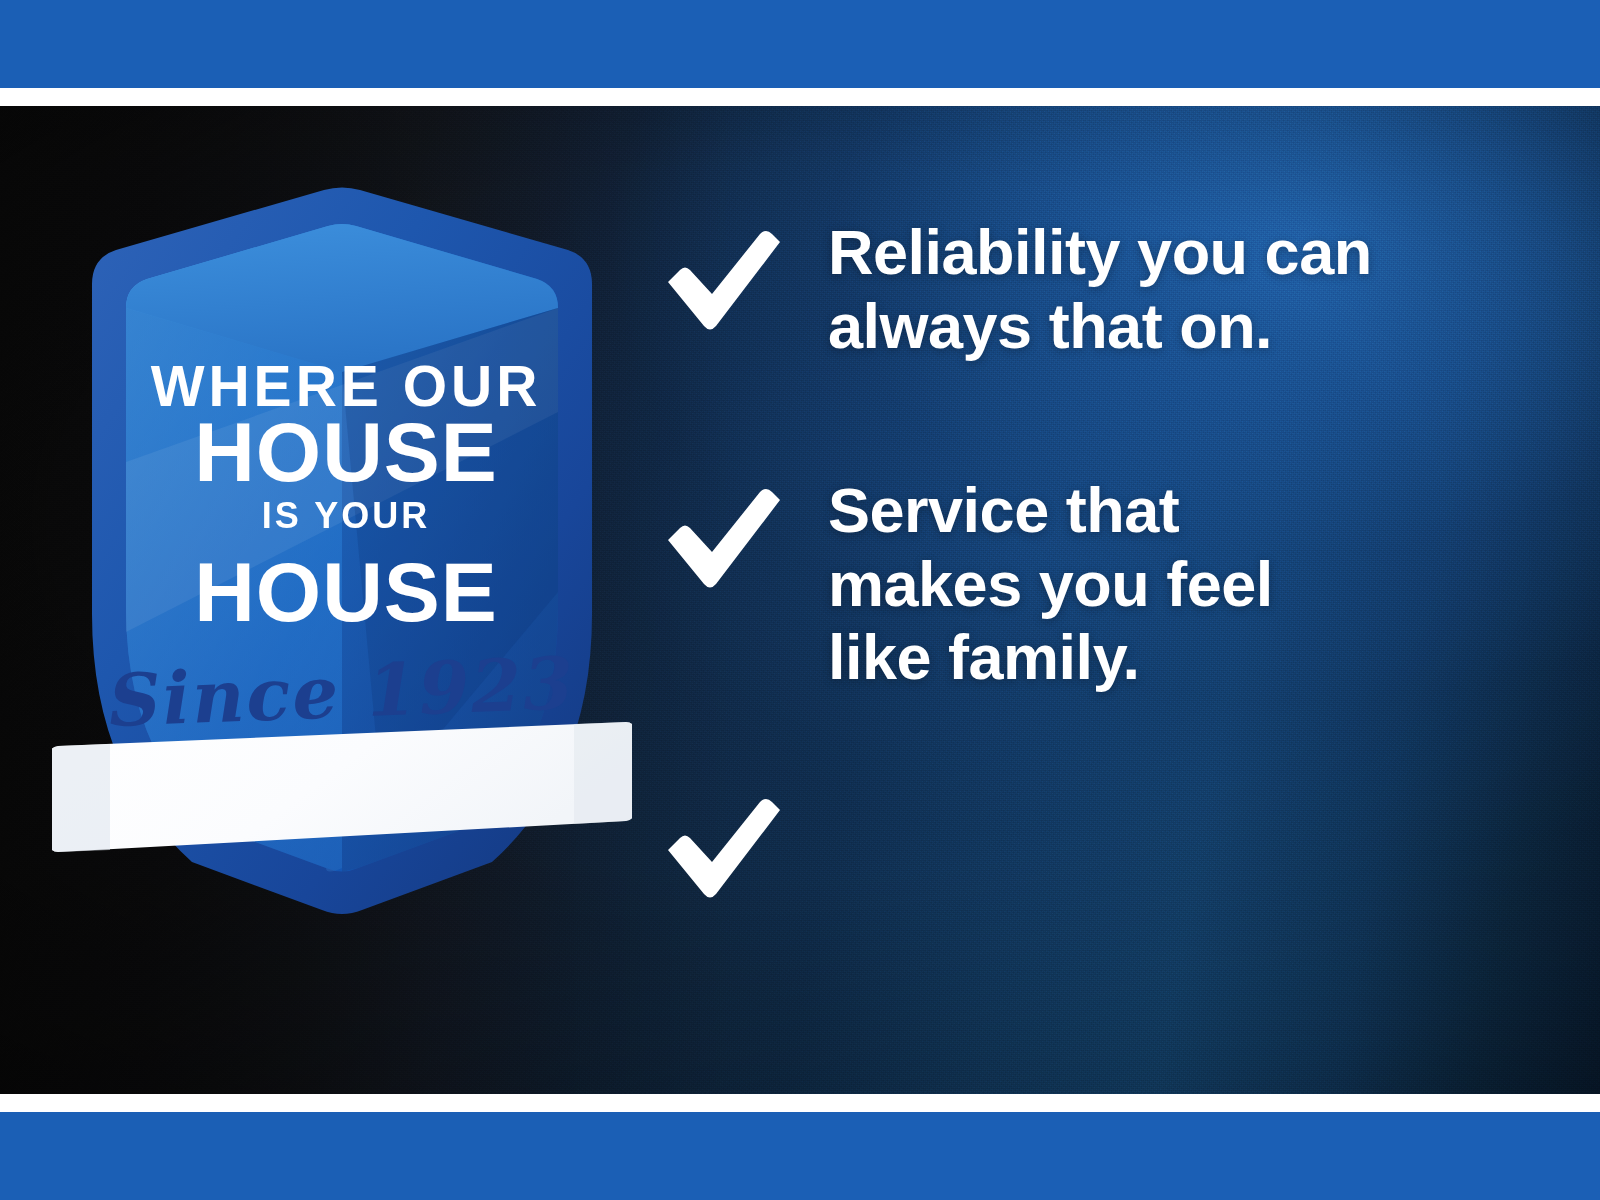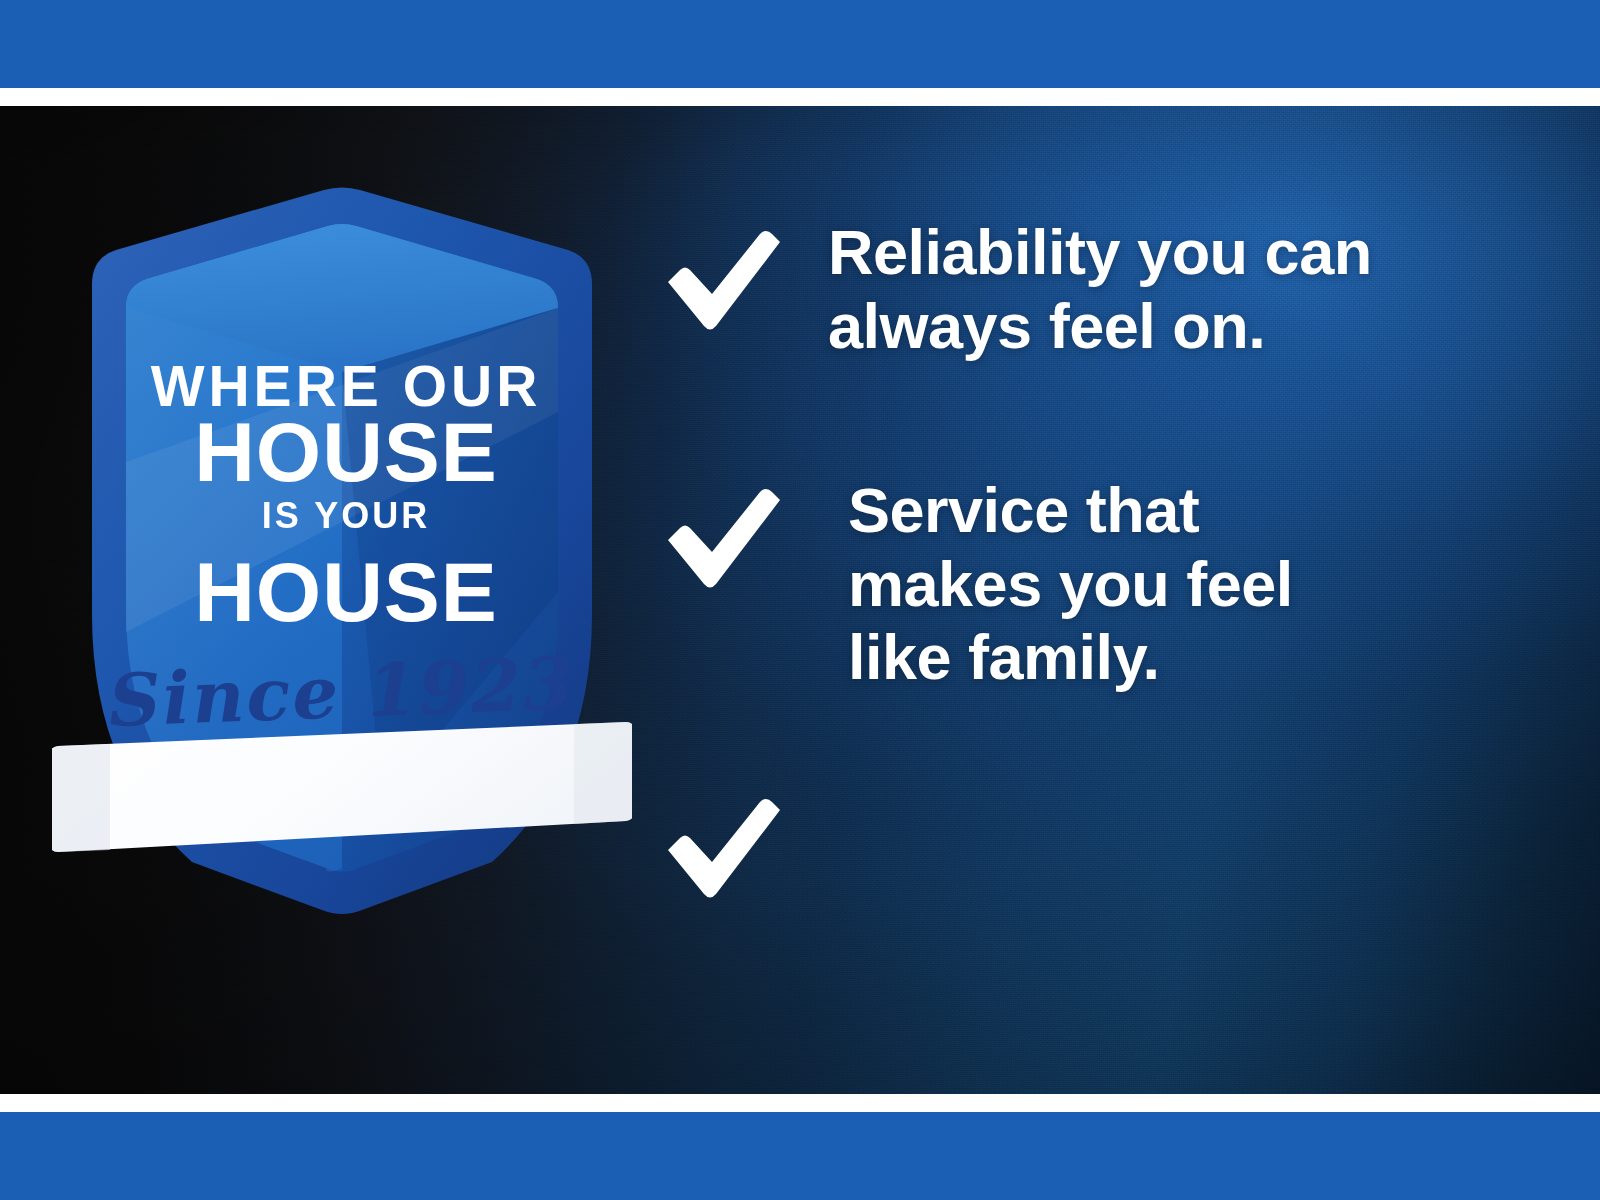--- a/index.html
+++ b/index.html
@@ -187,21 +187,21 @@
     width: 900px;
     height: 988px;
   }
   .bullet {
     position: absolute;
     left: 0;
     display: flex;
     align-items: flex-start;
   }
   .b1 { top: 110px; }
-  .b2 { top: 368px; gap: 20px; }
+  .b2 { top: 368px; }
   .b3 { top: 678px; }
 
   .check {
     flex: 0 0 auto;
     width: 124px;
     height: 104px;
     margin-right: 44px;
     margin-top: 14px;
   }
   .check svg { display: block; width: 124px; height: 104px; }
@@ -342,21 +342,21 @@
 
   <div class="bullets">
 
     <div class="bullet b1">
       <div class="check">
         <svg viewBox="0 0 124 104" xmlns="http://www.w3.org/2000/svg">
           <path d="M 8 52 L 20 40 Q 25 35 30 40 L 52 64 L 100 4 Q 106 -2 112 4 L 120 12 L 56 96 Q 50 103 44 96 Z" fill="#ffffff"></path>
         </svg>
       </div>
       <div class="btext">Reliability you can
-always feel on.</div>
+always that on.</div>
     </div>
 
     <div class="bullet b2">
       <div class="check">
         <svg viewBox="0 0 124 104" xmlns="http://www.w3.org/2000/svg">
           <path d="M 8 52 L 20 40 Q 25 35 30 40 L 52 64 L 100 4 Q 106 -2 112 4 L 120 12 L 56 96 Q 50 103 44 96 Z" fill="#ffffff"></path>
         </svg>
       </div>
       <div class="btext">Service that
 makes you feel

